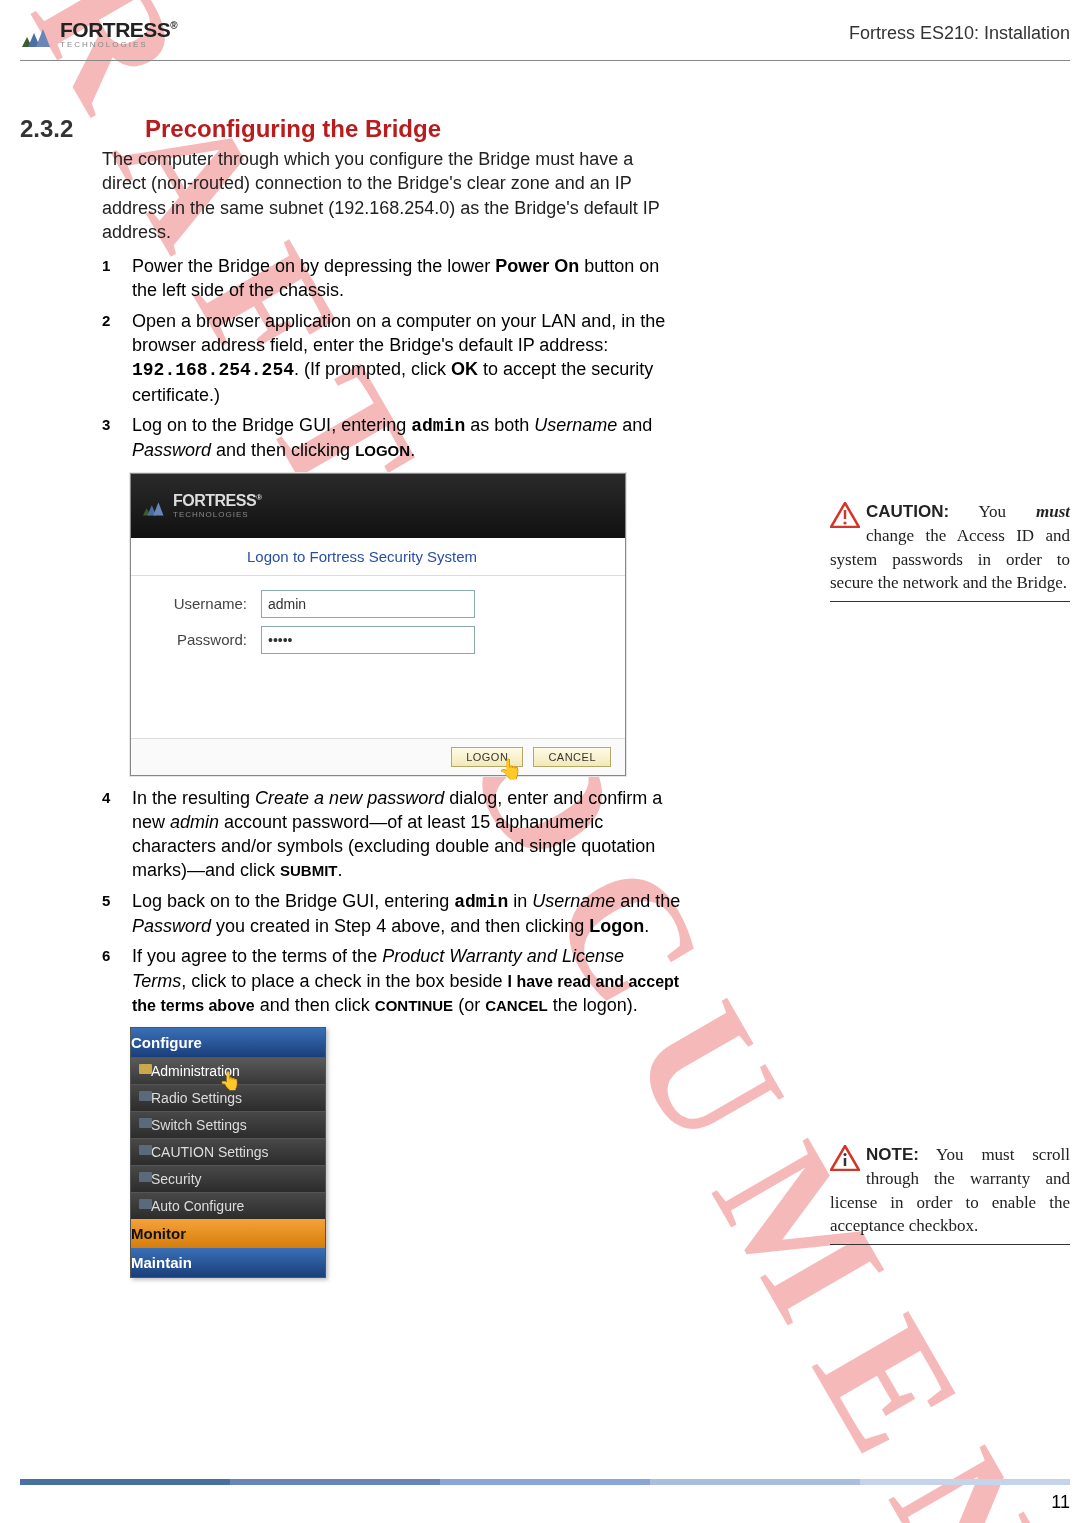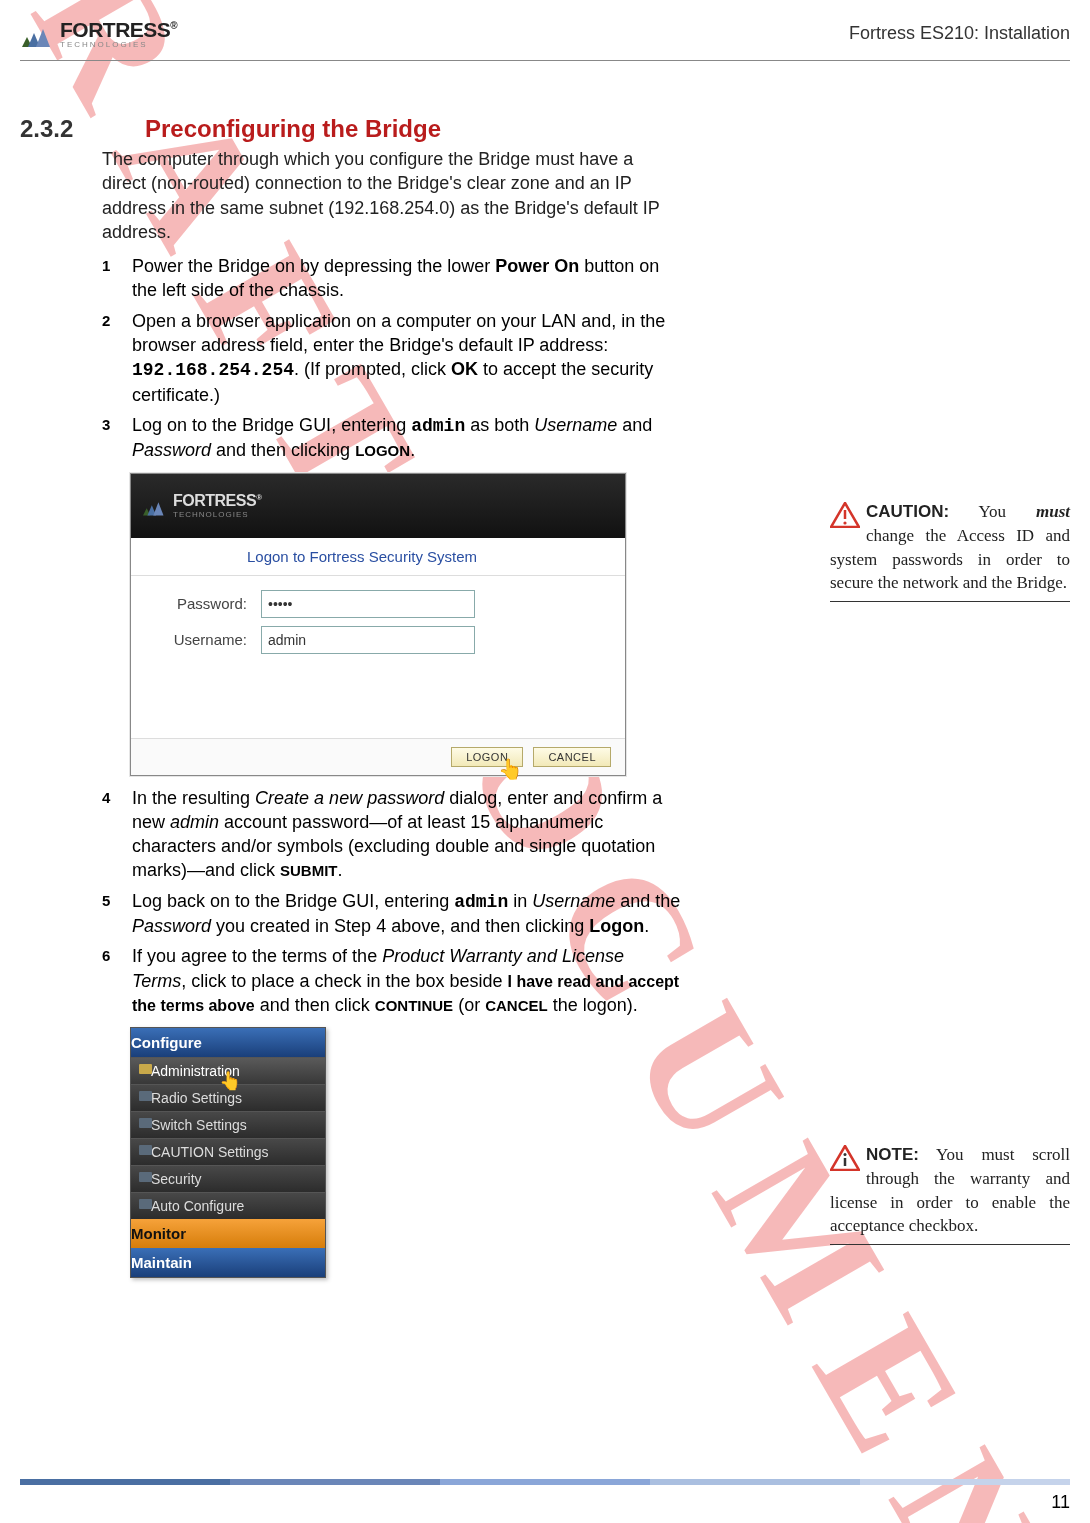--- a/index.html
+++ b/index.html
@@ -344,26 +344,26 @@
           <polygon points="16,28 30,28 23,10" fill="#6a86b8"></polygon>
         </svg>
         <div>
           <div class="logon-top-text"><span>FORTRESS</span><sup style="font-size:8px">®</sup></div>
           <div class="logon-top-sub">TECHNOLOGIES</div>
         </div>
       </div>
       <div class="logon-title">Logon to Fortress Security System</div>
       <div class="logon-body">
         <div class="logon-row">
+          <div class="logon-label">Username:</div>
+          <input class="logon-input" value="admin" style="">
+        </div>
+        <div class="logon-row">
           <div class="logon-label">Password:</div>
           <input class="logon-input" value="•••••" style="">
-        </div>
-        <div class="logon-row">
-          <div class="logon-label">Username:</div>
-          <input class="logon-input" value="admin" style="">
         </div>
       </div>
       <div class="logon-footer">
         <button class="logon-btn">LOGON</button>
         <button class="logon-btn">CANCEL</button>
         <span class="logon-cursor">👆</span>
       </div>
     </div>
 
     <ol class="steps">

